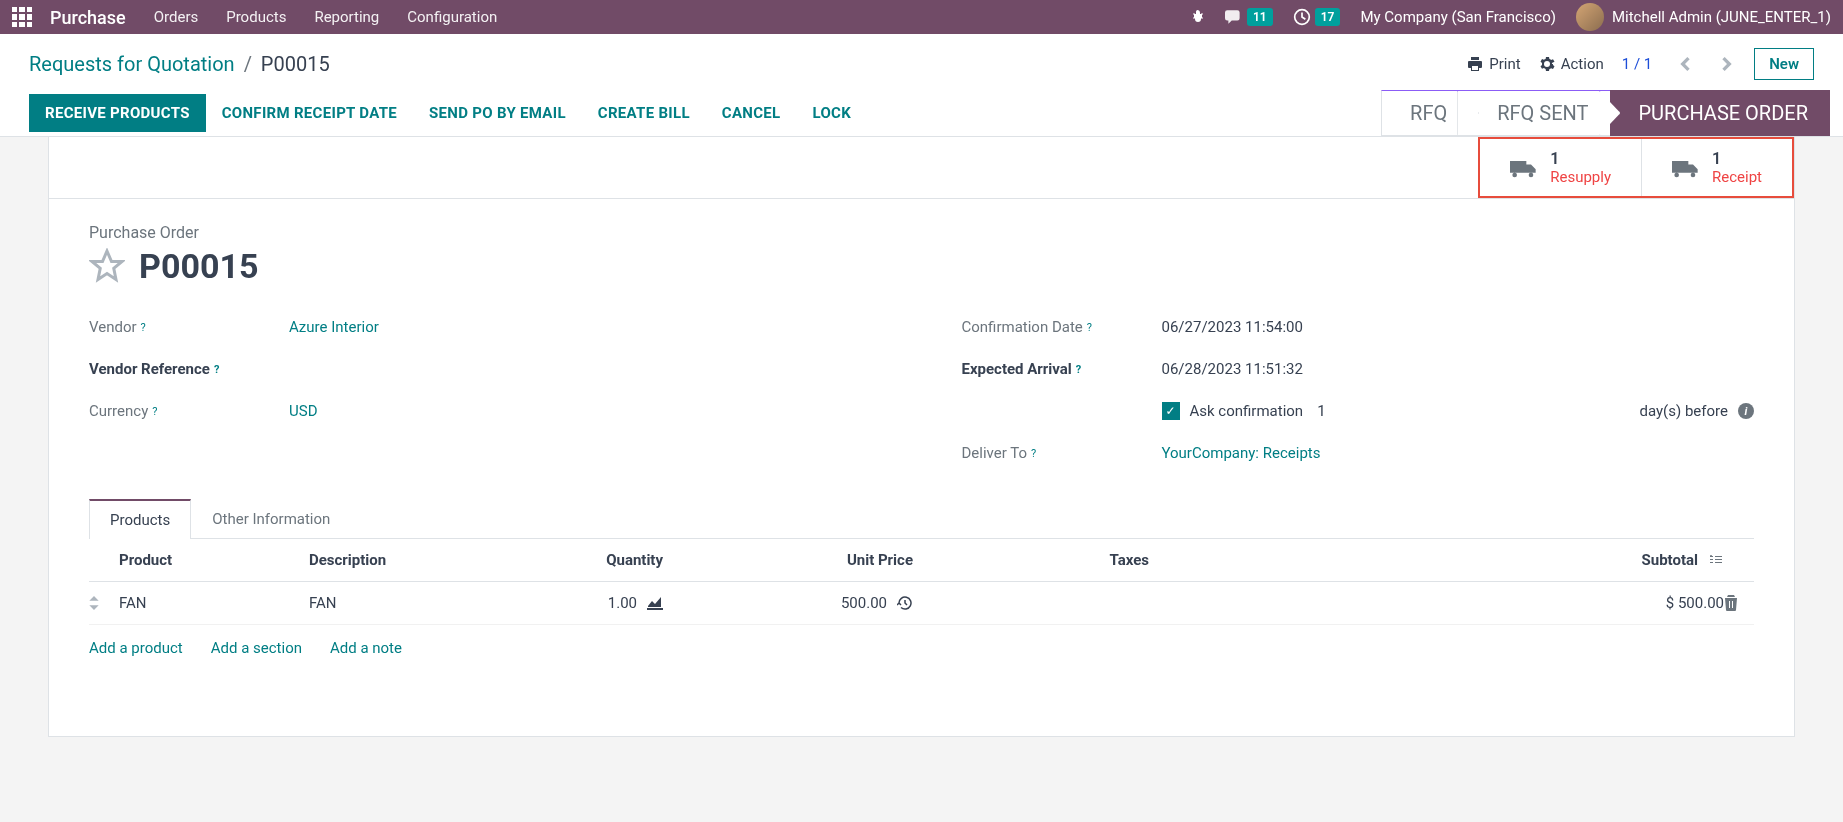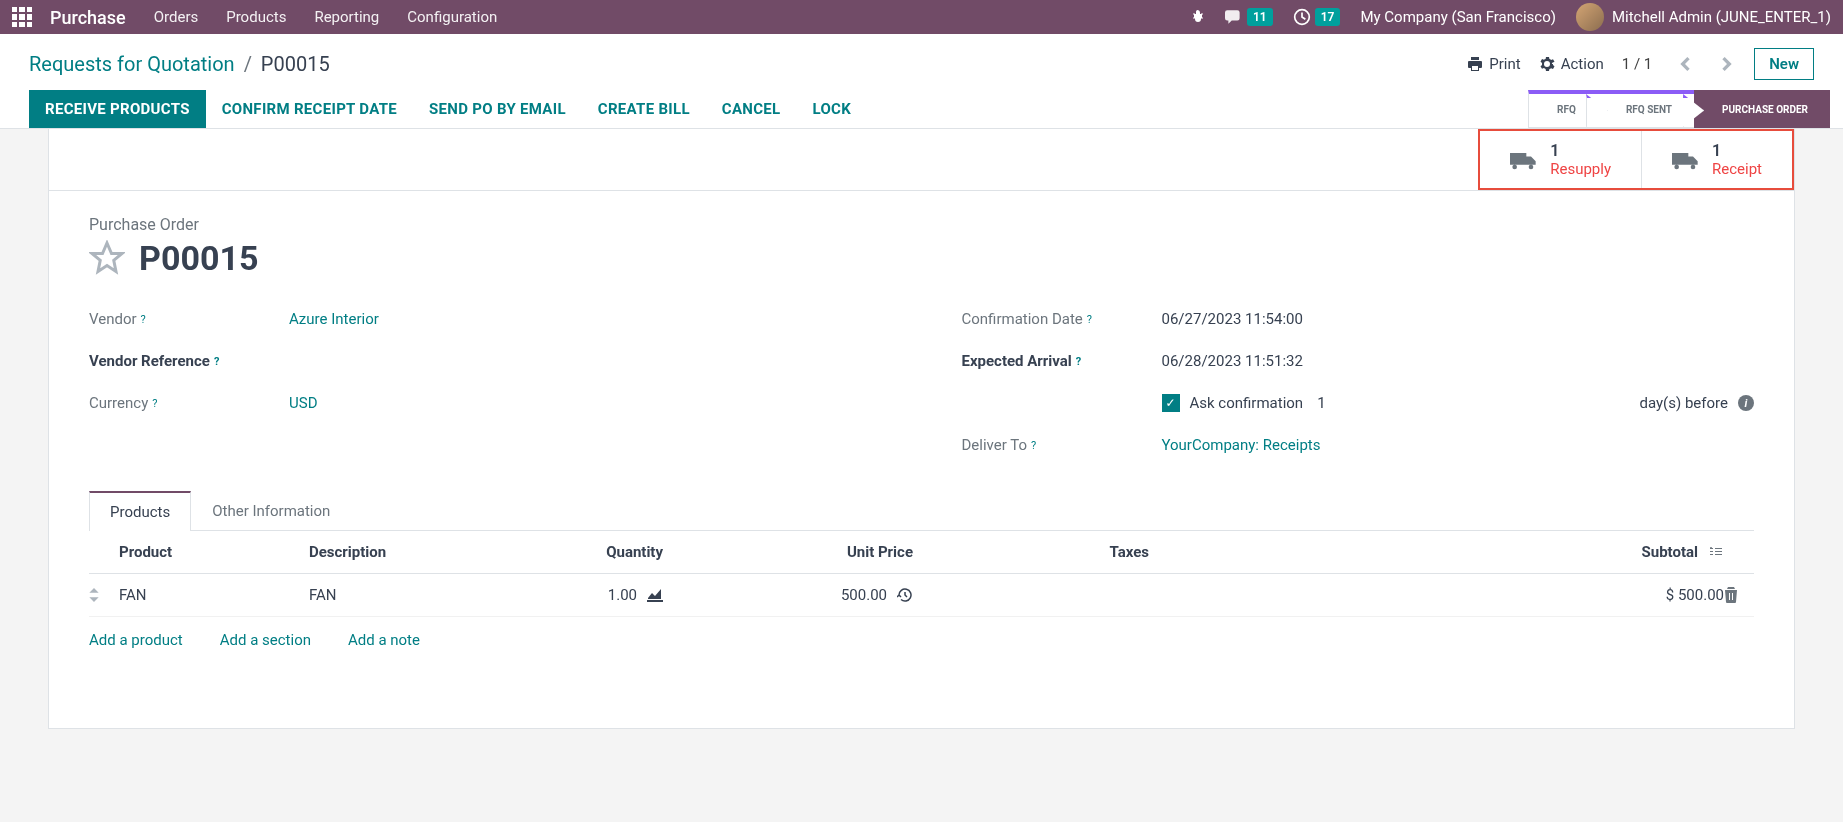--- a/index.html
+++ b/index.html
@@ -17,31 +17,31 @@
 .avatar { width: 28px; height: 28px; border-radius: 50%; background: linear-gradient(135deg,#d4a574,#8b6d4f); margin-right: 8px; display: inline-block; }
 
 
 .control-panel { background: #fff; border-bottom: 1px solid #dee2e6; padding: 14px 29px 0px; }
 .cp-row1 { display: flex; align-items: center; justify-content: space-between; margin-bottom: 10px;}
 .breadcrumb { font-size: 20px; color: #017E84; }
 .breadcrumb .sep { color: #6c757d; margin: 0 4px; }
 .breadcrumb .current { color: #374151; }
 .cp-actions { display: flex; align-items: center; gap: 18px; font-size: 15px; color: #374151; }
 .cp-actions .btn-link { display: inline-flex; align-items: center; gap: 6px; cursor: pointer; }
-.pager { display: flex; align-items: center; gap: 24px; font-size: 15px; color: #404040; }
+.pager { display: flex; align-items: center; gap: 24px; font-size: 15px; color: #1d4ed8; }
 .pager .arrow { cursor: pointer; padding: 4px; color: #adb5bd; }
 .btn-new { border: 1.5px solid #017E84; color: #017E84; padding: 6px 14px; font-weight: 600; font-size: 15px; background: #fff; cursor: pointer; }
 
 
 .cp-row2 { display: flex; align-items: stretch; justify-content: space-between; margin: 0 -16px; }
 .action-buttons { display: flex; align-items: center; padding-left: 16px; }
 .action-buttons button { font-size: 15px; font-weight: 700; padding: 10px 16px; border: none; background: transparent; color: #017E84; cursor: pointer; letter-spacing: 0.3px; }
 .action-buttons button.primary { background: #017E84; color: #fff; }
 .statusbar { display: flex; align-items: stretch; }
-.status-step { position: relative; padding: 10px 22px 10px 28px; font-size: 10px; font-weight: 700; color: #6c757d; background: #fff; border-top: 4px solid #8b5cf6; border-bottom: 1px solid #dee2e6; }
+.status-step { position: relative; padding: 10px 22px 10px 28px; font-size: 20px; font-weight: 400; color: #6c757d; background: #fff; border-top: 1px solid #8b5cf6; border-bottom: 1px solid #dee2e6; }
 .status-step:first-child { border-left: 1px solid #dee2e6; }
 .status-step.active { background: #714B67; color: #fff; border-color: #714B67; }
 .status-step::after { content:""; position:absolute; right:-10px; top:0; bottom:0; width:20px; background: inherit; clip-path: polygon(0 0, 100% 50%, 0 100%); z-index: 2; border: inherit;}
 .status-step:not(.active)::after{ border-right: 1px solid #dee2e6; transform: skew(0); }
 .status-step.active::after{ background:#714B67; }
 .status-step:last-child::after{ display:none; }
 
 
 .sheet-wrap { padding: 0; }
 .sheet { background: #fff; margin: 0 48px; border: 1px solid #dee2e6; border-top: none; padding: 0 0 24px 0; min-height: 600px; }
@@ -81,21 +81,21 @@
 .product-table { margin: 0 40px; }
 .pt-head, .pt-row { display: grid; grid-template-columns: 30px 190px 220px 150px 250px 220px 1fr 30px; align-items: center; padding: 12px 0; border-bottom: 1px solid #f1f1f1; font-size: 15px; }
 .pt-head { font-weight: 700; color: #374151; border-bottom: 1px solid #dee2e6; }
 .pt-head .col-qty, .pt-row .col-qty { text-align: right; padding-right: 16px; display:flex; justify-content:flex-end; align-items:center; gap:10px;}
 .pt-head .col-price, .pt-row .col-price { text-align: right; padding-right: 16px; display:flex; justify-content:flex-end; align-items:center; gap:10px;}
 .pt-head .col-sub, .pt-row .col-sub { text-align: right; display:flex; justify-content:flex-end; align-items:center; gap:10px;}
 .pt-row { color: #374151; }
 .row-handle { color: #adb5bd; cursor: grab; font-size: 12px; }
 .mini-icon { color: #374151; cursor: pointer; }
 .opt-icon { color: #6c757d; cursor: pointer; }
-.add-row { display: flex; gap: 37px; padding: 14px 0; font-size: 15px; }
+.add-row { display: flex; gap: 28px; padding: 14px 0; font-size: 15px; }
 .add-row a { color: #017E84; text-decoration: none; cursor: pointer; }
 
 svg { display: block; }
 </style>
 </head>
 <body>
 
 <div class="top-nav">
   <div class="apps-icon">
     <span></span>

